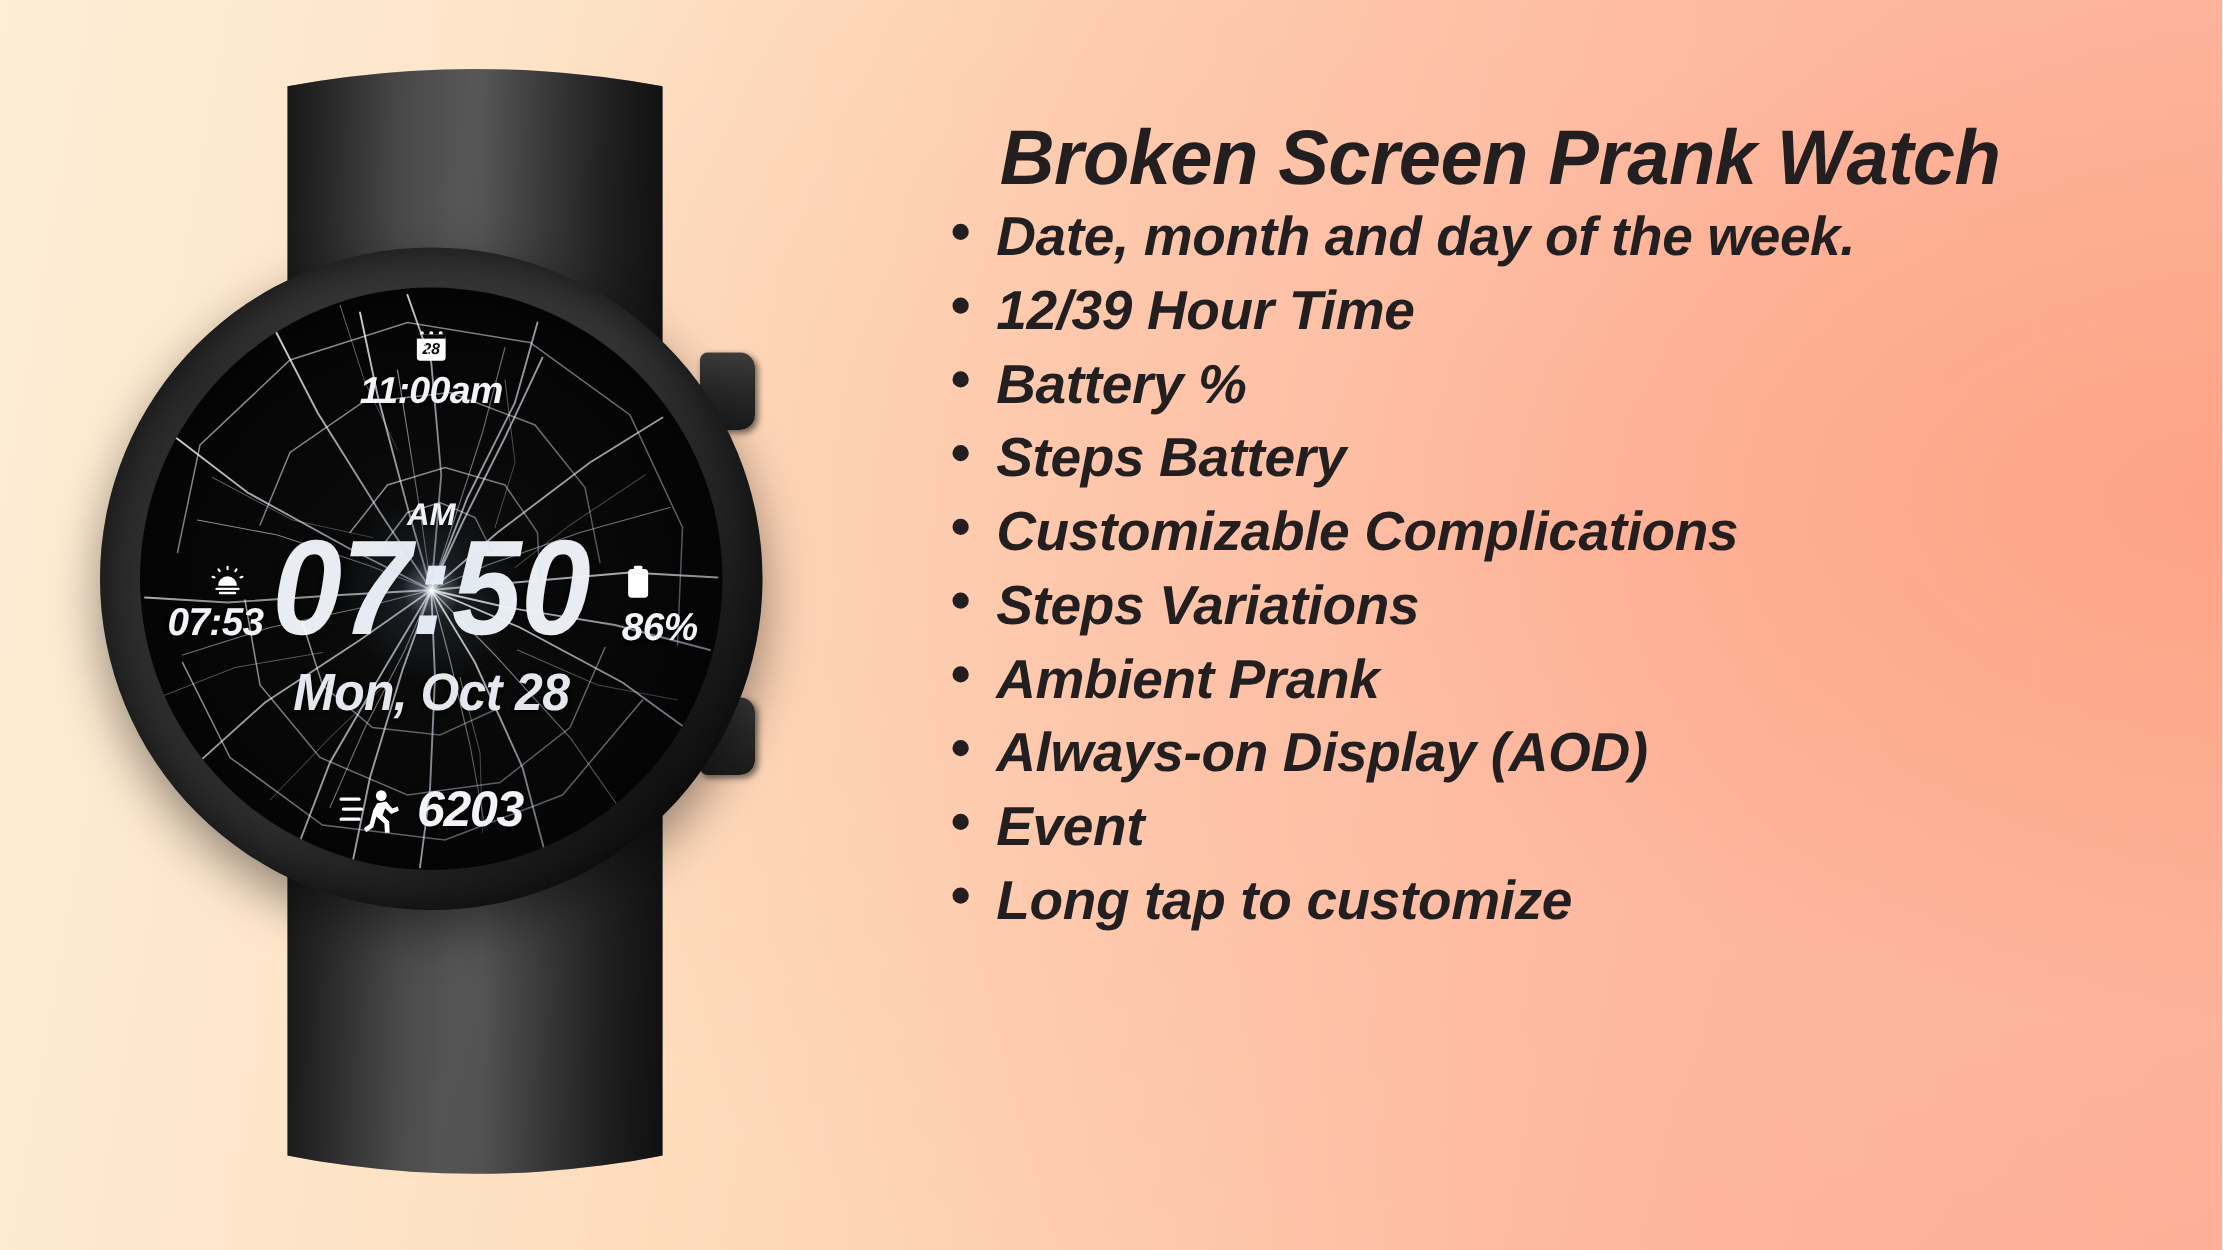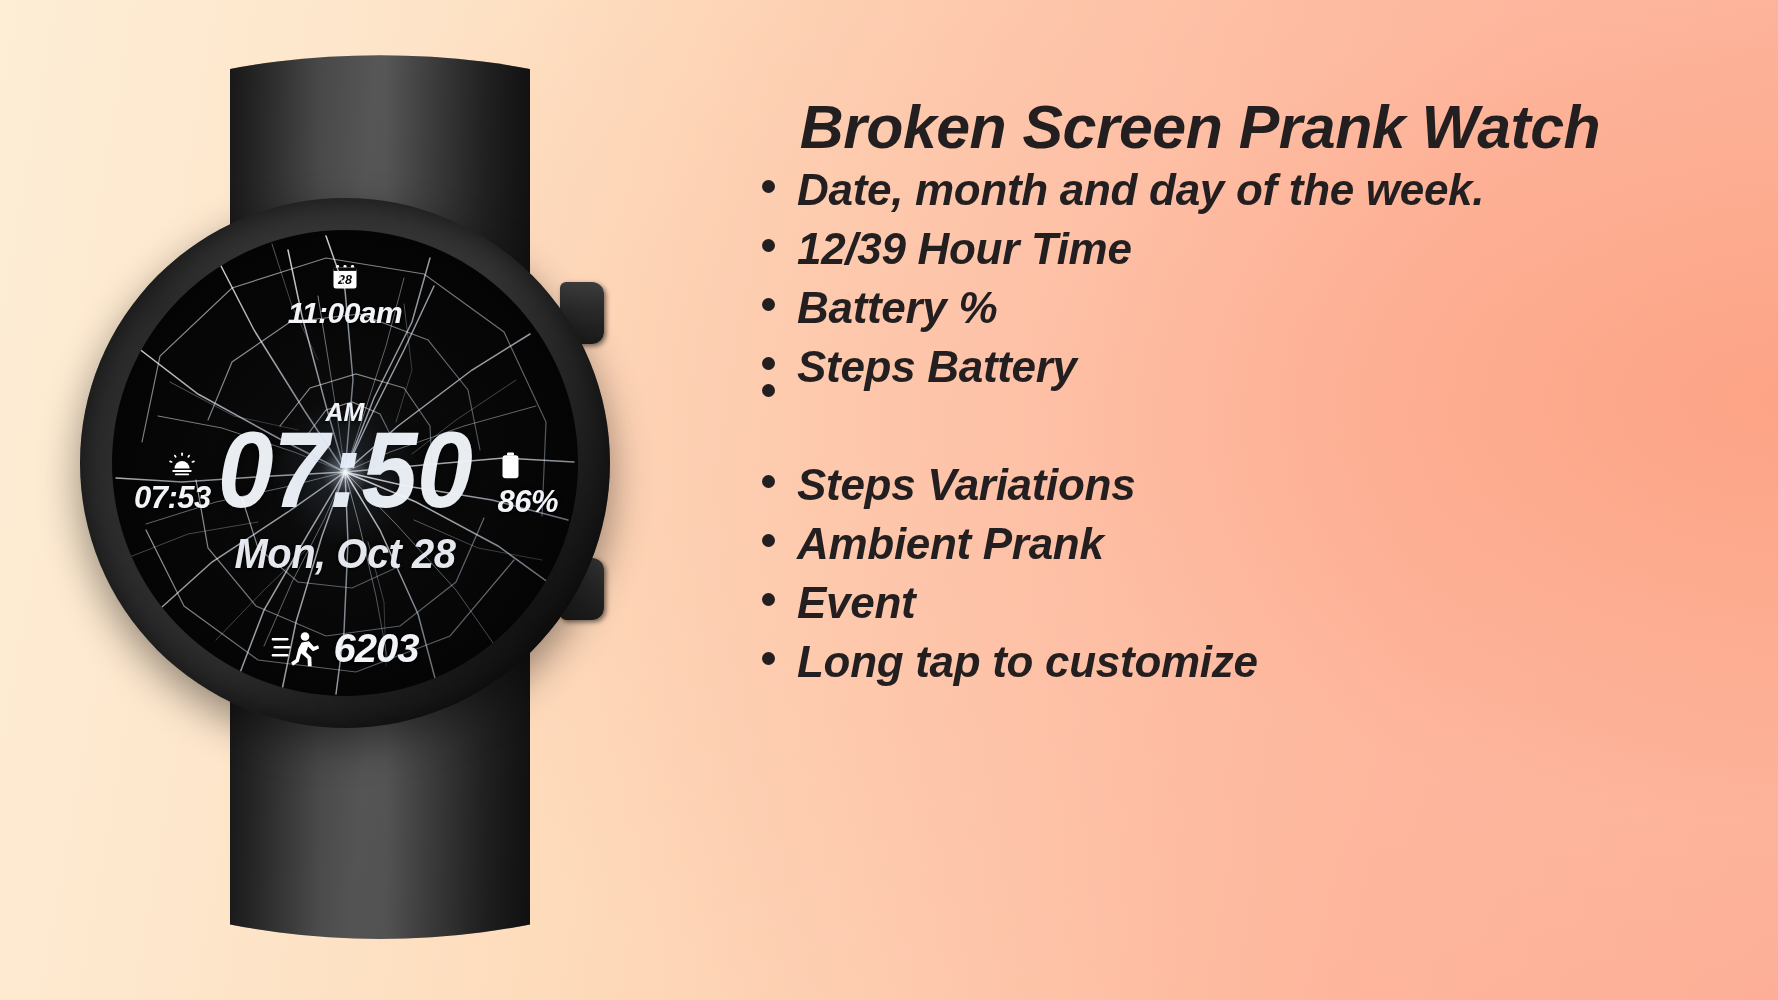--- a/index.html
+++ b/index.html
@@ -423,28 +423,33 @@
       <li class="feature-item">
         <span class="feature-bullet"></span>
         <span class="feature-label">Battery %</span>
       </li>
       <li class="feature-item">
         <span class="feature-bullet"></span>
         <span class="feature-label">Steps Battery</span>
       </li>
       <li class="feature-item">
         <span class="feature-bullet"></span>
+        <span class="feature-label">Customizable Complications</span>
       </li>
       <li class="feature-item">
         <span class="feature-bullet"></span>
         <span class="feature-label">Steps Variations</span>
       </li>
       <li class="feature-item">
         <span class="feature-bullet"></span>
         <span class="feature-label">Ambient Prank</span>
+      </li>
+      <li class="feature-item">
+        <span class="feature-bullet"></span>
+        <span class="feature-label">Always-on Display (AOD)</span>
       </li>
       <li class="feature-item">
         <span class="feature-bullet"></span>
         <span class="feature-label">Event</span>
       </li>
       <li class="feature-item">
         <span class="feature-bullet"></span>
         <span class="feature-label">Long tap to customize</span>
       </li>
     </ul>

